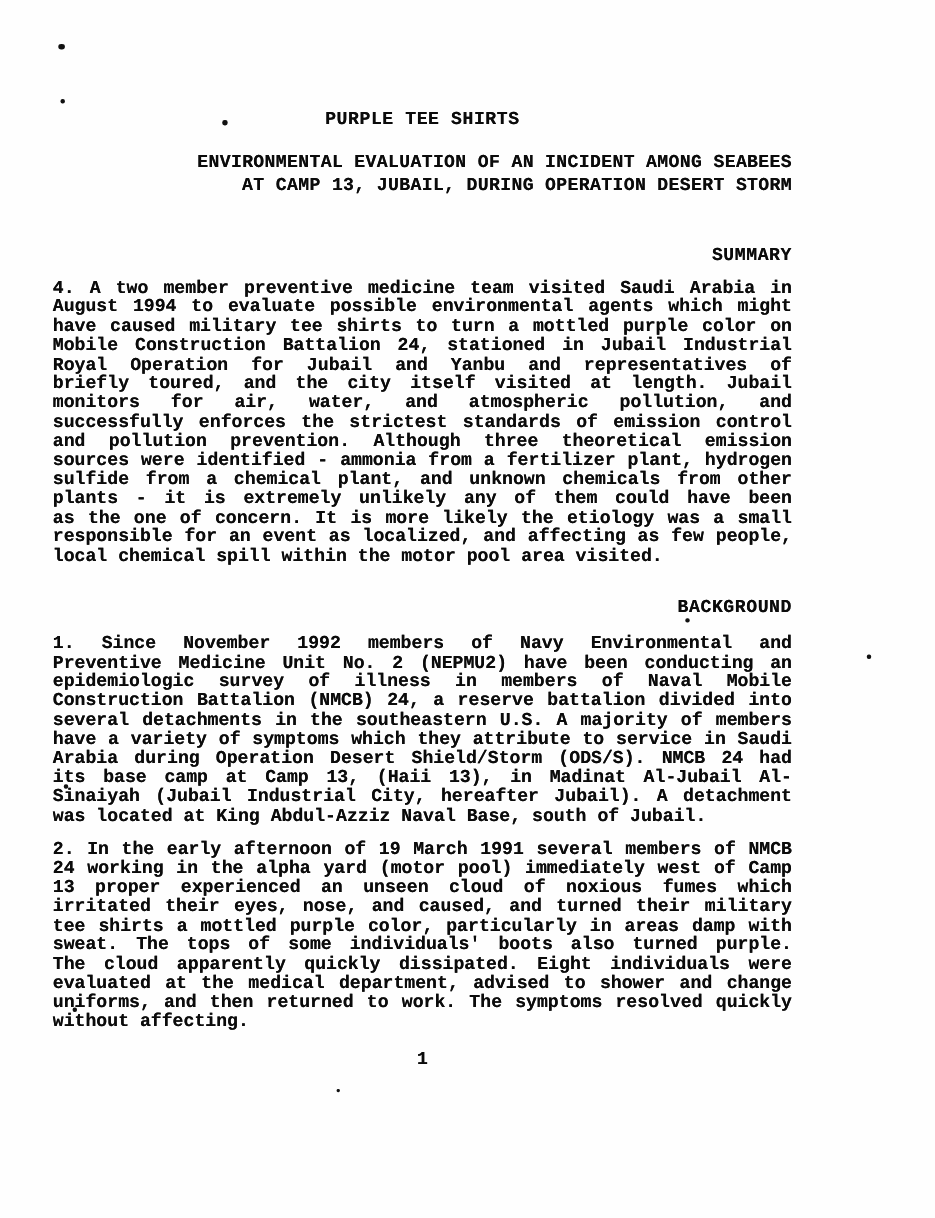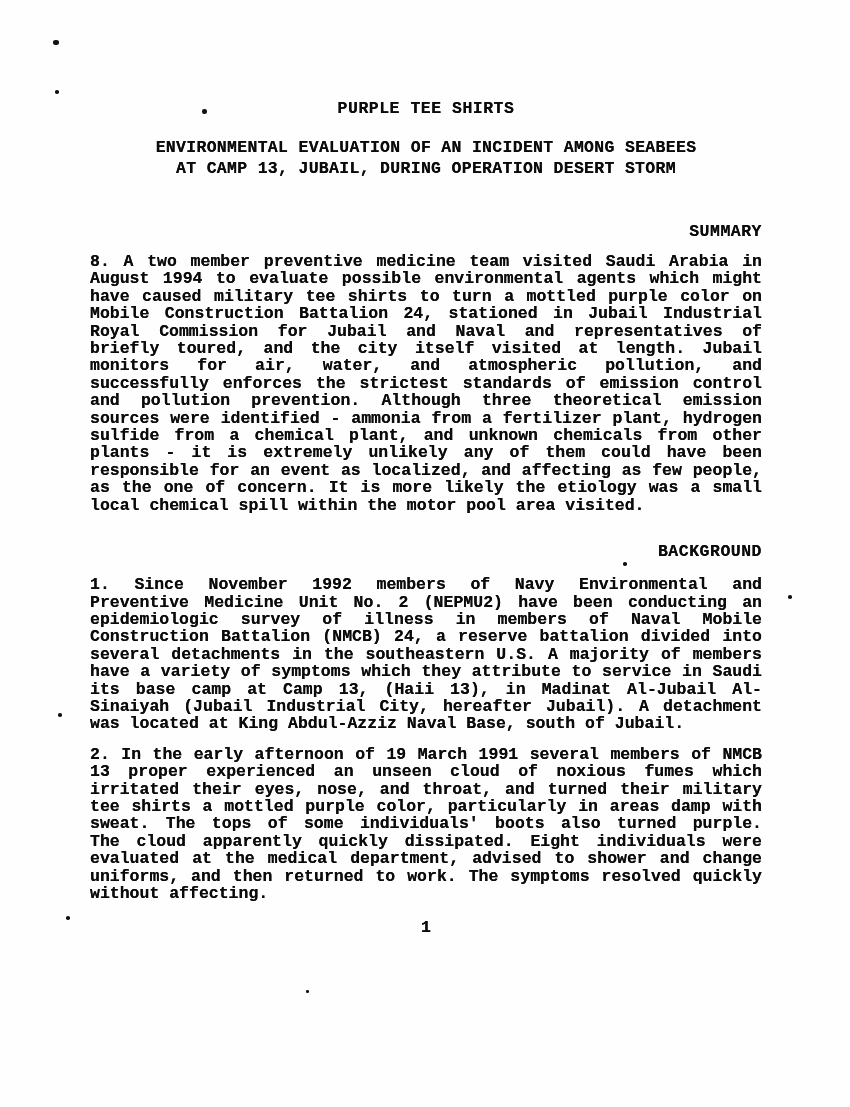--- a/index.html
+++ b/index.html
@@ -7,30 +7,30 @@
   .page {
     position:relative;
     width:850px; height:1107px;
     background:#fefefe;
     overflow:hidden;
     font-family:"Liberation Mono","DejaVu Sans Mono",monospace;
     font-weight:700;
     color:#0b0b0b;
     text-shadow:0 0 .6px rgba(10,10,10,.85);
   }
-  .content { width:672px; margin-left:90px; }
+  .content { width:672px; margin-left:48px; }
   .title {
     margin-top:100px;
     font-size:16.5px; line-height:18px;
     text-align:center; letter-spacing:.5px;
   }
   .subtitle {
     margin-top:19px;
     font-size:16.5px; line-height:21px;
-    text-align:center; letter-spacing:.3px;
+    text-align:right; letter-spacing:.3px;
   }
   .sec-head {
     font-size:16.5px; line-height:18px;
     text-align:right;
     text-underline-offset:3px;
     text-decoration-thickness:1.5px;
     letter-spacing:.5px;
   }
   .sum-head { margin-top:44px; }
   .bg-head  { margin-top:29px; }
@@ -69,55 +69,57 @@
     <h1 class="title">PURPLE TEE SHIRTS</h1>
 
     <div class="subtitle">
       <div>ENVIRONMENTAL EVALUATION OF AN INCIDENT AMONG SEABEES</div>
       <div>AT CAMP 13, JUBAIL, DURING OPERATION DESERT STORM</div>
     </div>
 
     <section>
       <h2 class="sec-head sum-head">SUMMARY</h2>
       <div class="para p-sum">
-          <div class="line">8.  A two member preventive medicine team visited Saudi Arabia in</div>
+          <div class="line">4.  A two member preventive medicine team visited Saudi Arabia in</div>
           <div class="line">August 1994 to evaluate possible environmental agents which might</div>
           <div class="line">have caused military tee shirts to turn a mottled purple color on</div>
           <div class="line">Mobile Construction Battalion 24, stationed in Jubail Industrial</div>
-          <div class="line">Royal Commission for Jubail and Naval and representatives of</div>
+          <div class="line">Royal Operation for Jubail and Yanbu and representatives of</div>
           <div class="line">briefly toured, and the city itself visited at length.  Jubail</div>
           <div class="line">monitors for air, water, and atmospheric pollution, and</div>
           <div class="line">successfully enforces the strictest standards of emission control</div>
           <div class="line">and pollution prevention.  Although three theoretical emission</div>
           <div class="line">sources were identified - ammonia from a fertilizer plant, hydrogen</div>
           <div class="line">sulfide from a chemical plant, and unknown chemicals from other</div>
           <div class="line">plants - it is extremely unlikely any of them could have been</div>
+          <div class="line">as the one of concern.  It is more likely the etiology was a small</div>
           <div class="line">responsible for an event as localized, and affecting as few people,</div>
-          <div class="line">as the one of concern.  It is more likely the etiology was a small</div>
           <div class="line line-last">local chemical spill within the motor pool area visited.</div>
         </div>
     </section>
 
     <section>
       <h2 class="sec-head bg-head">BACKGROUND</h2>
       <div class="para p-bg1">
           <div class="line">1.   Since November 1992 members of Navy Environmental and</div>
           <div class="line">Preventive Medicine Unit No. 2 (NEPMU2) have been conducting an</div>
           <div class="line">epidemiologic survey of illness in members of Naval Mobile</div>
           <div class="line">Construction Battalion (NMCB) 24, a reserve battalion divided into</div>
           <div class="line">several detachments in the southeastern U.S. A majority of members</div>
           <div class="line">have a variety of symptoms which they attribute to service in Saudi</div>
+          <div class="line">Arabia during Operation Desert Shield/Storm (ODS/S).  NMCB 24 had</div>
           <div class="line">its base camp at Camp 13, (Haii 13), in Madinat Al-Jubail Al-</div>
           <div class="line">Sinaiyah (Jubail Industrial City, hereafter Jubail).  A detachment</div>
           <div class="line line-last">was located at King Abdul-Azziz Naval Base, south of Jubail.</div>
         </div>
       <div class="para p-bg2">
           <div class="line">2.  In the early afternoon of 19 March 1991 several members of NMCB</div>
+          <div class="line">24 working in the alpha yard (motor pool) immediately west of Camp</div>
           <div class="line">13 proper experienced an unseen cloud of noxious fumes which</div>
-          <div class="line">irritated their eyes, nose, and throat, and turned their military</div>
+          <div class="line">irritated their eyes, nose, and caused, and turned their military</div>
           <div class="line">tee shirts a mottled purple color, particularly in areas damp with</div>
           <div class="line">sweat.  The tops of some individuals' boots also turned purple.</div>
           <div class="line">The cloud apparently quickly dissipated.  Eight individuals were</div>
           <div class="line">evaluated at the medical department, advised to shower and change</div>
           <div class="line">uniforms, and then returned to work.  The symptoms resolved quickly</div>
           <div class="line line-last">without affecting.</div>
         </div>
     </section>
 
     <div class="pagenum">1</div>

